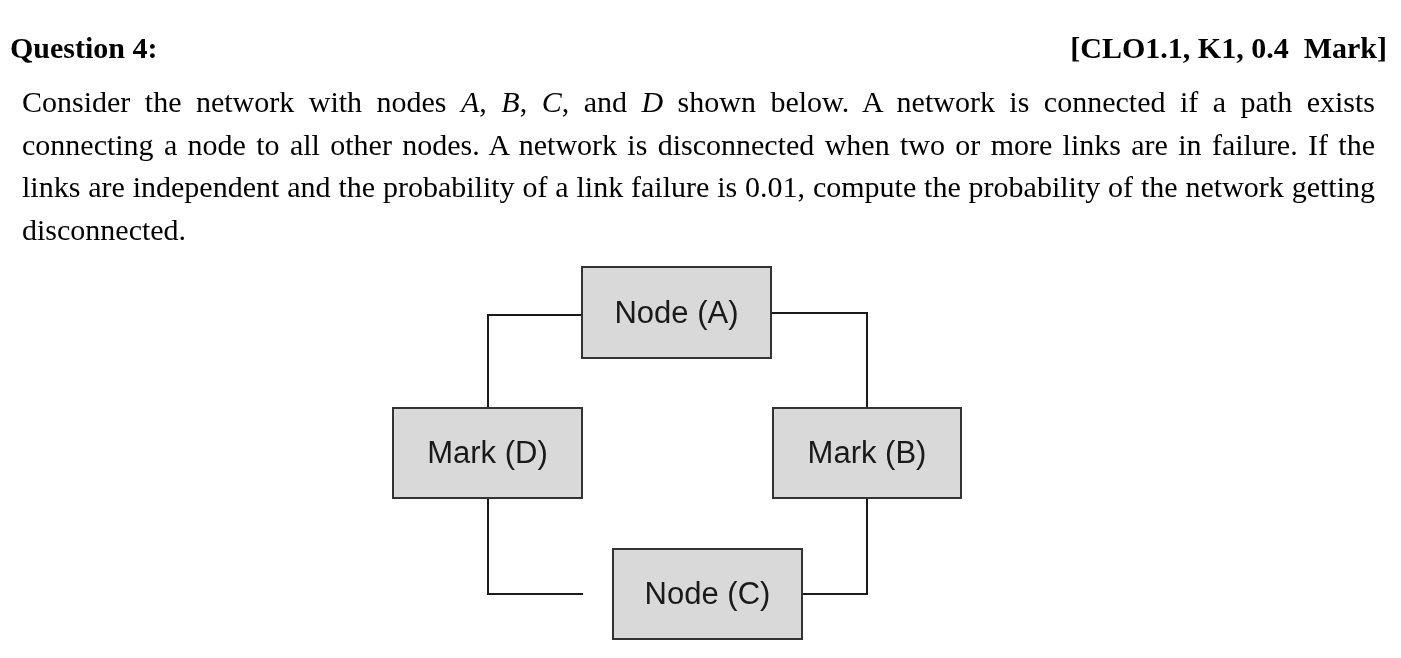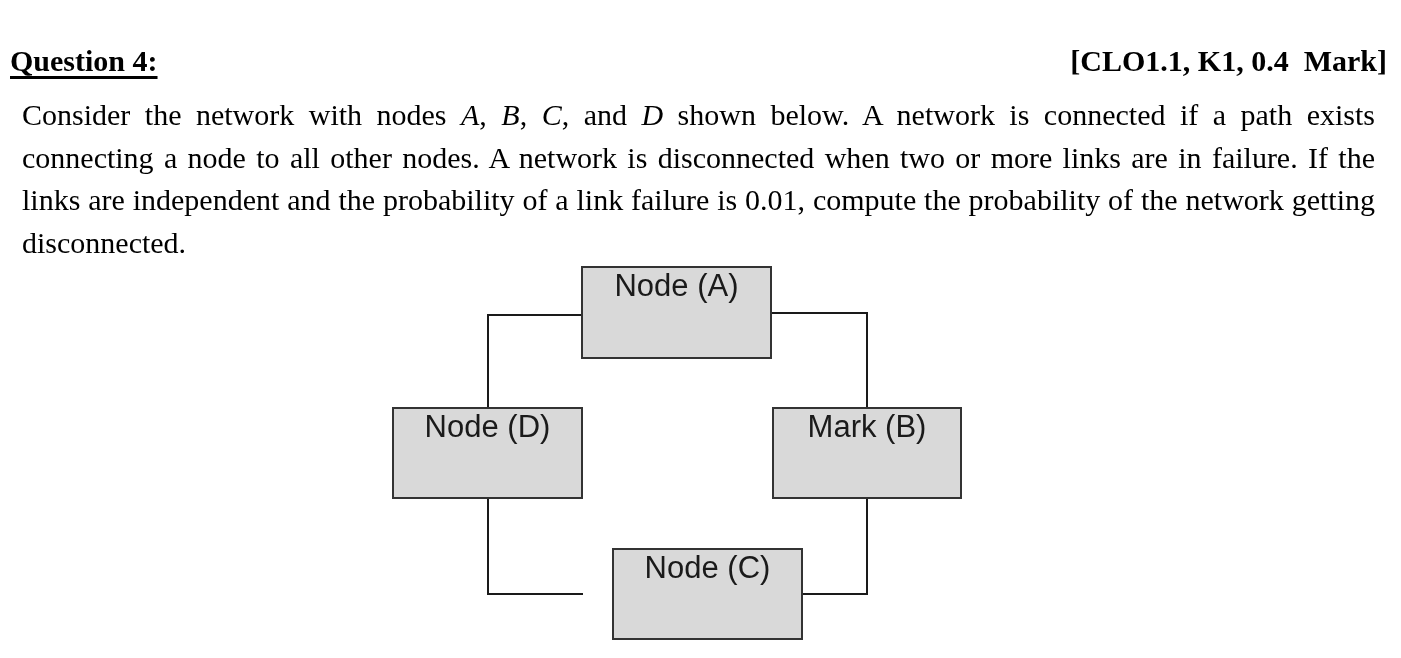--- a/index.html
+++ b/index.html
@@ -24,24 +24,22 @@
   }
   .header-row {
     display: flex;
     justify-content: space-between;
     align-items: baseline;
     font-size: 30px;
     line-height: 43px;
     font-weight: bold;
   }
   .q-label {
-    text-decoration: underline;
     text-decoration-thickness: 3px;
     text-underline-offset: 5px;
-    margin-top: 13px;
   }
   .clo-tag {
     white-space: pre;
   }
   .question-body {
     margin: 12px;
     font-size: 30px;
     line-height: 42.5px;
     text-align: justify;
     text-align-last: left;
@@ -54,20 +52,21 @@
     position: absolute;
     inset: 0;
     font-family: "Liberation Sans", sans-serif;
   }
   .node-box {
     position: absolute;
     box-sizing: border-box;
     background: var(--node-fill, #d9d9d9);
     border: 2px solid var(--node-border, #333333);
     display: flex;
+    align-items: center;
     justify-content: center;
     font-size: 31px;
     color: #1a1a1a;
     z-index: 2;
   }
   .node-a { left: 581px; top: 266px; width: 191px; height: 93px; }
   .node-d { left: 392px; top: 407px; width: 191px; height: 92px; }
   .node-b { left: 772px; top: 407px; width: 190px; height: 92px; }
   .node-c { left: 581px; top: 548px; width: 191px; height: 92px; margin-left: 31px; }
   .connector {
@@ -123,18 +122,18 @@
     <div class="node-box node-a">
       <span>Node (A)</span>
     </div>
     <div class="node-box node-b">
       <span>Mark (B)</span>
     </div>
     <div class="node-box node-c">
       <span>Node (C)</span>
     </div>
     <div class="node-box node-d">
-      <span>Node (D)</span>
+      <span>Mark (D)</span>
     </div>
 
   </div>
 
 </div>
 
 </body></html>

